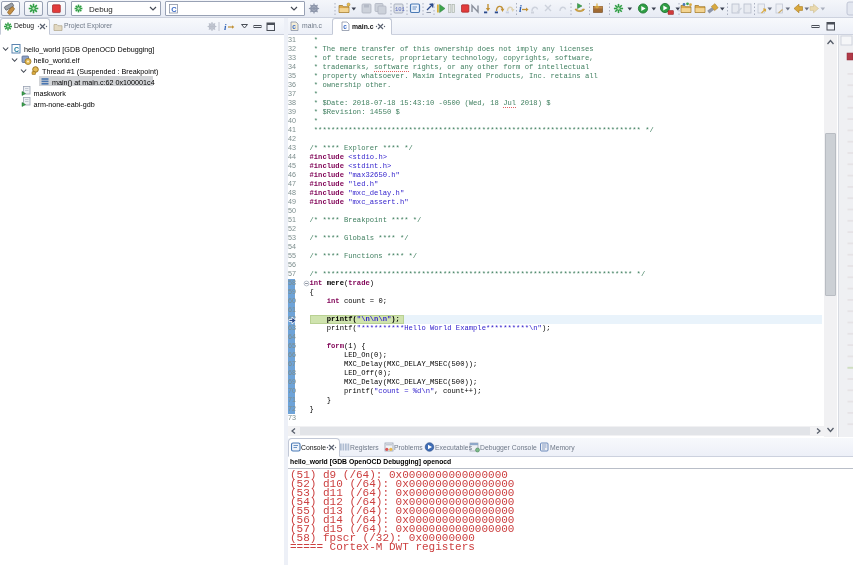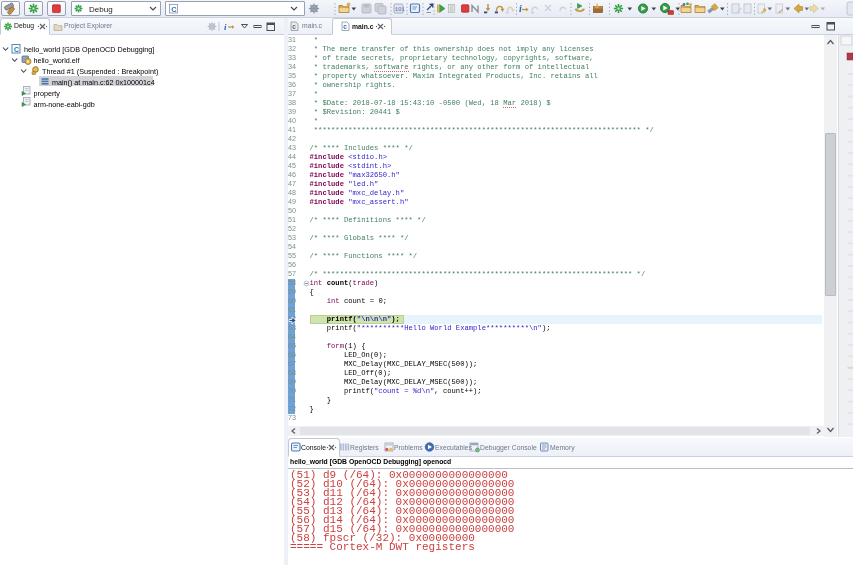--- a/index.html
+++ b/index.html
@@ -18,21 +18,21 @@
 #sash{left:284px;top:18px;width:4px;height:547px;background:#edf0f7}
 #ed{left:288px;top:18px;width:565px;height:419px;background:#fff}
 #edtabs{left:0;top:0;width:565px;height:17px}
 #code{position:absolute;left:0;top:17px;width:536px;height:391px;background:#fff;overflow:hidden}
 #bluebar{position:absolute;left:0;top:243.7px;width:7.2px;height:135px;background:#6ea3d8}
 #lnum{position:absolute;left:0;top:0.7px;width:15.5px;text-align:left;font-size:7.18px;line-height:9px;color:#7d8e8e;white-space:pre}
 #src{position:absolute;left:21.5px;top:0.7px;font-size:7.18px;line-height:9px;white-space:pre;color:#000}
 #hl-green{position:absolute;left:22.3px;top:279.7px;width:94px;height:9.2px;background:#cfe3ae;border:1px solid #b9d193}
 #hl-blue{position:absolute;left:116.3px;top:279.7px;width:418px;height:9.2px;background:#e9f3fb}
 .cmt{color:#3f7f5f}
-.kw{color:#7f0055;font-weight:normal}
+.kw{color:#7f0055;font-weight:bold}
 .str{color:#3322cc}
 .pp{color:#7f0055;font-weight:bold}
 .sp{border-bottom:1px dotted #e06060}
 #vsb{position:absolute;left:536px;top:17px;width:13px;height:402px;background:#f1f1f3}
 #vsb .thumb{position:absolute;left:1px;top:98px;width:11px;height:163px;background:#ccd0d5;border:1px solid #b8bcc2;border-radius:1px}
 #hsb{position:absolute;left:0;top:408px;width:536px;height:10px;background:#f1f1f3}
 #hsb .thumb{position:absolute;left:12px;top:1px;width:510px;height:8px;background:#e2e4e8}
 #ovr{position:absolute;left:550px;top:17px;width:15px;height:402px;background:#eff0f3;border-left:1px solid #d8dbe2}
 #cons{left:288px;top:437px;width:565px;height:128px;background:#fff}
 #ctabs{left:0;top:1px;width:565px;height:19px}
@@ -242,21 +242,21 @@
         <polygon points="22,49.5 22,53.5 25.5,51.5" fill="#3da44d" stroke="#1b6f2c" stroke-width="0.5"></polygon>
       <rect x="23.5" y="55.5" width="6.5" height="7.5" fill="#eef0f4" stroke="#9aa2b2" stroke-width="0.8"></rect>
         <line x1="25" y1="57.5" x2="28.5" y2="57.5" stroke="#b8c0cc" stroke-width="0.8"></line>
         <line x1="25" y1="59.5" x2="28.5" y2="59.5" stroke="#b8c0cc" stroke-width="0.8"></line>
         <polygon points="22,60.5 22,64.5 25.5,62.5" fill="#3da44d" stroke="#1b6f2c" stroke-width="0.5"></polygon>
     </svg>
     <span style="position:absolute;left:24px;top:2.5px">hello_world [GDB OpenOCD Debugging]</span>
     <span style="position:absolute;left:33.5px;top:13.5px">hello_world.elf</span>
     <span style="position:absolute;left:42px;top:24.5px">Thread #1 (Suspended : Breakpoint)</span>
     <span style="position:absolute;left:52px;top:35.5px">main() at main.c:62 0x100001c4</span>
-    <span style="position:absolute;left:33.5px;top:46.5px">property</span>
+    <span style="position:absolute;left:33.5px;top:46.5px">maskwork</span>
     <span style="position:absolute;left:33.5px;top:57.5px">arm-none-eabi-gdb</span>
   </div>
 </div>
 <div class="abs" id="sash"></div>
 <div class="abs" id="ed">
   <div class="tabrow" id="edtabs">
     <div class="atab" style="left:44px;top:0;width:60px;height:17px"></div>
     <svg width="565" height="17" style="left:0;top:0">
       <path d="M3,4 L8,4 L10,6 L10,12.5 L3,12.5 Z" fill="#f3edd8" stroke="#8a93a6" stroke-width="0.8"></path>
         <text x="4.3" y="11" font-size="6.5" font-weight="bold" fill="#3b6bc6" font-family="Liberation Sans">c</text>
@@ -317,43 +317,43 @@
 69
 70
 71
 72
 73</div>
     <pre id="src" class="mono"><span class="cmt"> *</span>
 <span class="cmt"> * The mere transfer of this ownership does not imply any licenses</span>
 <span class="cmt"> * of trade secrets, proprietary technology, copyrights, software,</span>
 <span class="cmt"> * trademarks, <span class="sp">software</span> rights, or any other form of intellectual</span>
 <span class="cmt"> * property whatsoever. Maxim Integrated Products, Inc. retains all</span>
-<span class="cmt"> * ownership rights.</span>
+<span class="cmt"> * ownership other.</span>
 <span class="cmt"> *</span>
-<span class="cmt"> * $Date: 2018-07-18 15:43:10 -0500 (Wed, 18 <span class="sp">Mar</span> 2018) $</span>
-<span class="cmt"> * $Revision: 20441 $</span>
+<span class="cmt"> * $Date: 2018-07-18 15:43:10 -0500 (Wed, 18 <span class="sp">Jul</span> 2018) $</span>
+<span class="cmt"> * $Revision: 14550 $</span>
 <span class="cmt"> *</span>
 <span class="cmt"> **************************************************************************** */</span>
 
-<span class="cmt">/* **** Includes **** */</span>
+<span class="cmt">/* **** Explorer **** */</span>
 <span class="pp">#include</span> <span class="str">&lt;stdio.h&gt;</span>
 <span class="pp">#include</span> <span class="str">&lt;stdint.h&gt;</span>
 <span class="pp">#include</span> <span class="str">"max32650.h"</span>
 <span class="pp">#include</span> <span class="str">"led.h"</span>
 <span class="pp">#include</span> <span class="str">"mxc_delay.h"</span>
 <span class="pp">#include</span> <span class="str">"mxc_assert.h"</span>
 
-<span class="cmt">/* **** Definitions **** */</span>
+<span class="cmt">/* **** Breakpoint **** */</span>
 
 <span class="cmt">/* **** Globals **** */</span>
 
 <span class="cmt">/* **** Functions **** */</span>
 
 <span class="cmt">/* ************************************************************************ */</span>
-<span class="kw">int</span> <b>count</b>(<span class="kw">trade</span>)
+<span class="kw">int</span> <b>mere</b>(<span class="kw">trade</span>)
 {
     <span class="kw">int</span> count = 0;
 
     <b>printf(</b><span class="str" style="font-weight:bold">"\n\n\n"</span><b>);</b>
     printf(<span class="str">"**********Hello World Example**********\n"</span>);
 
     <span class="kw">form</span>(1) {
         LED_On(0);
         MXC_Delay(MXC_DELAY_MSEC(500));
         LED_Off(0);

